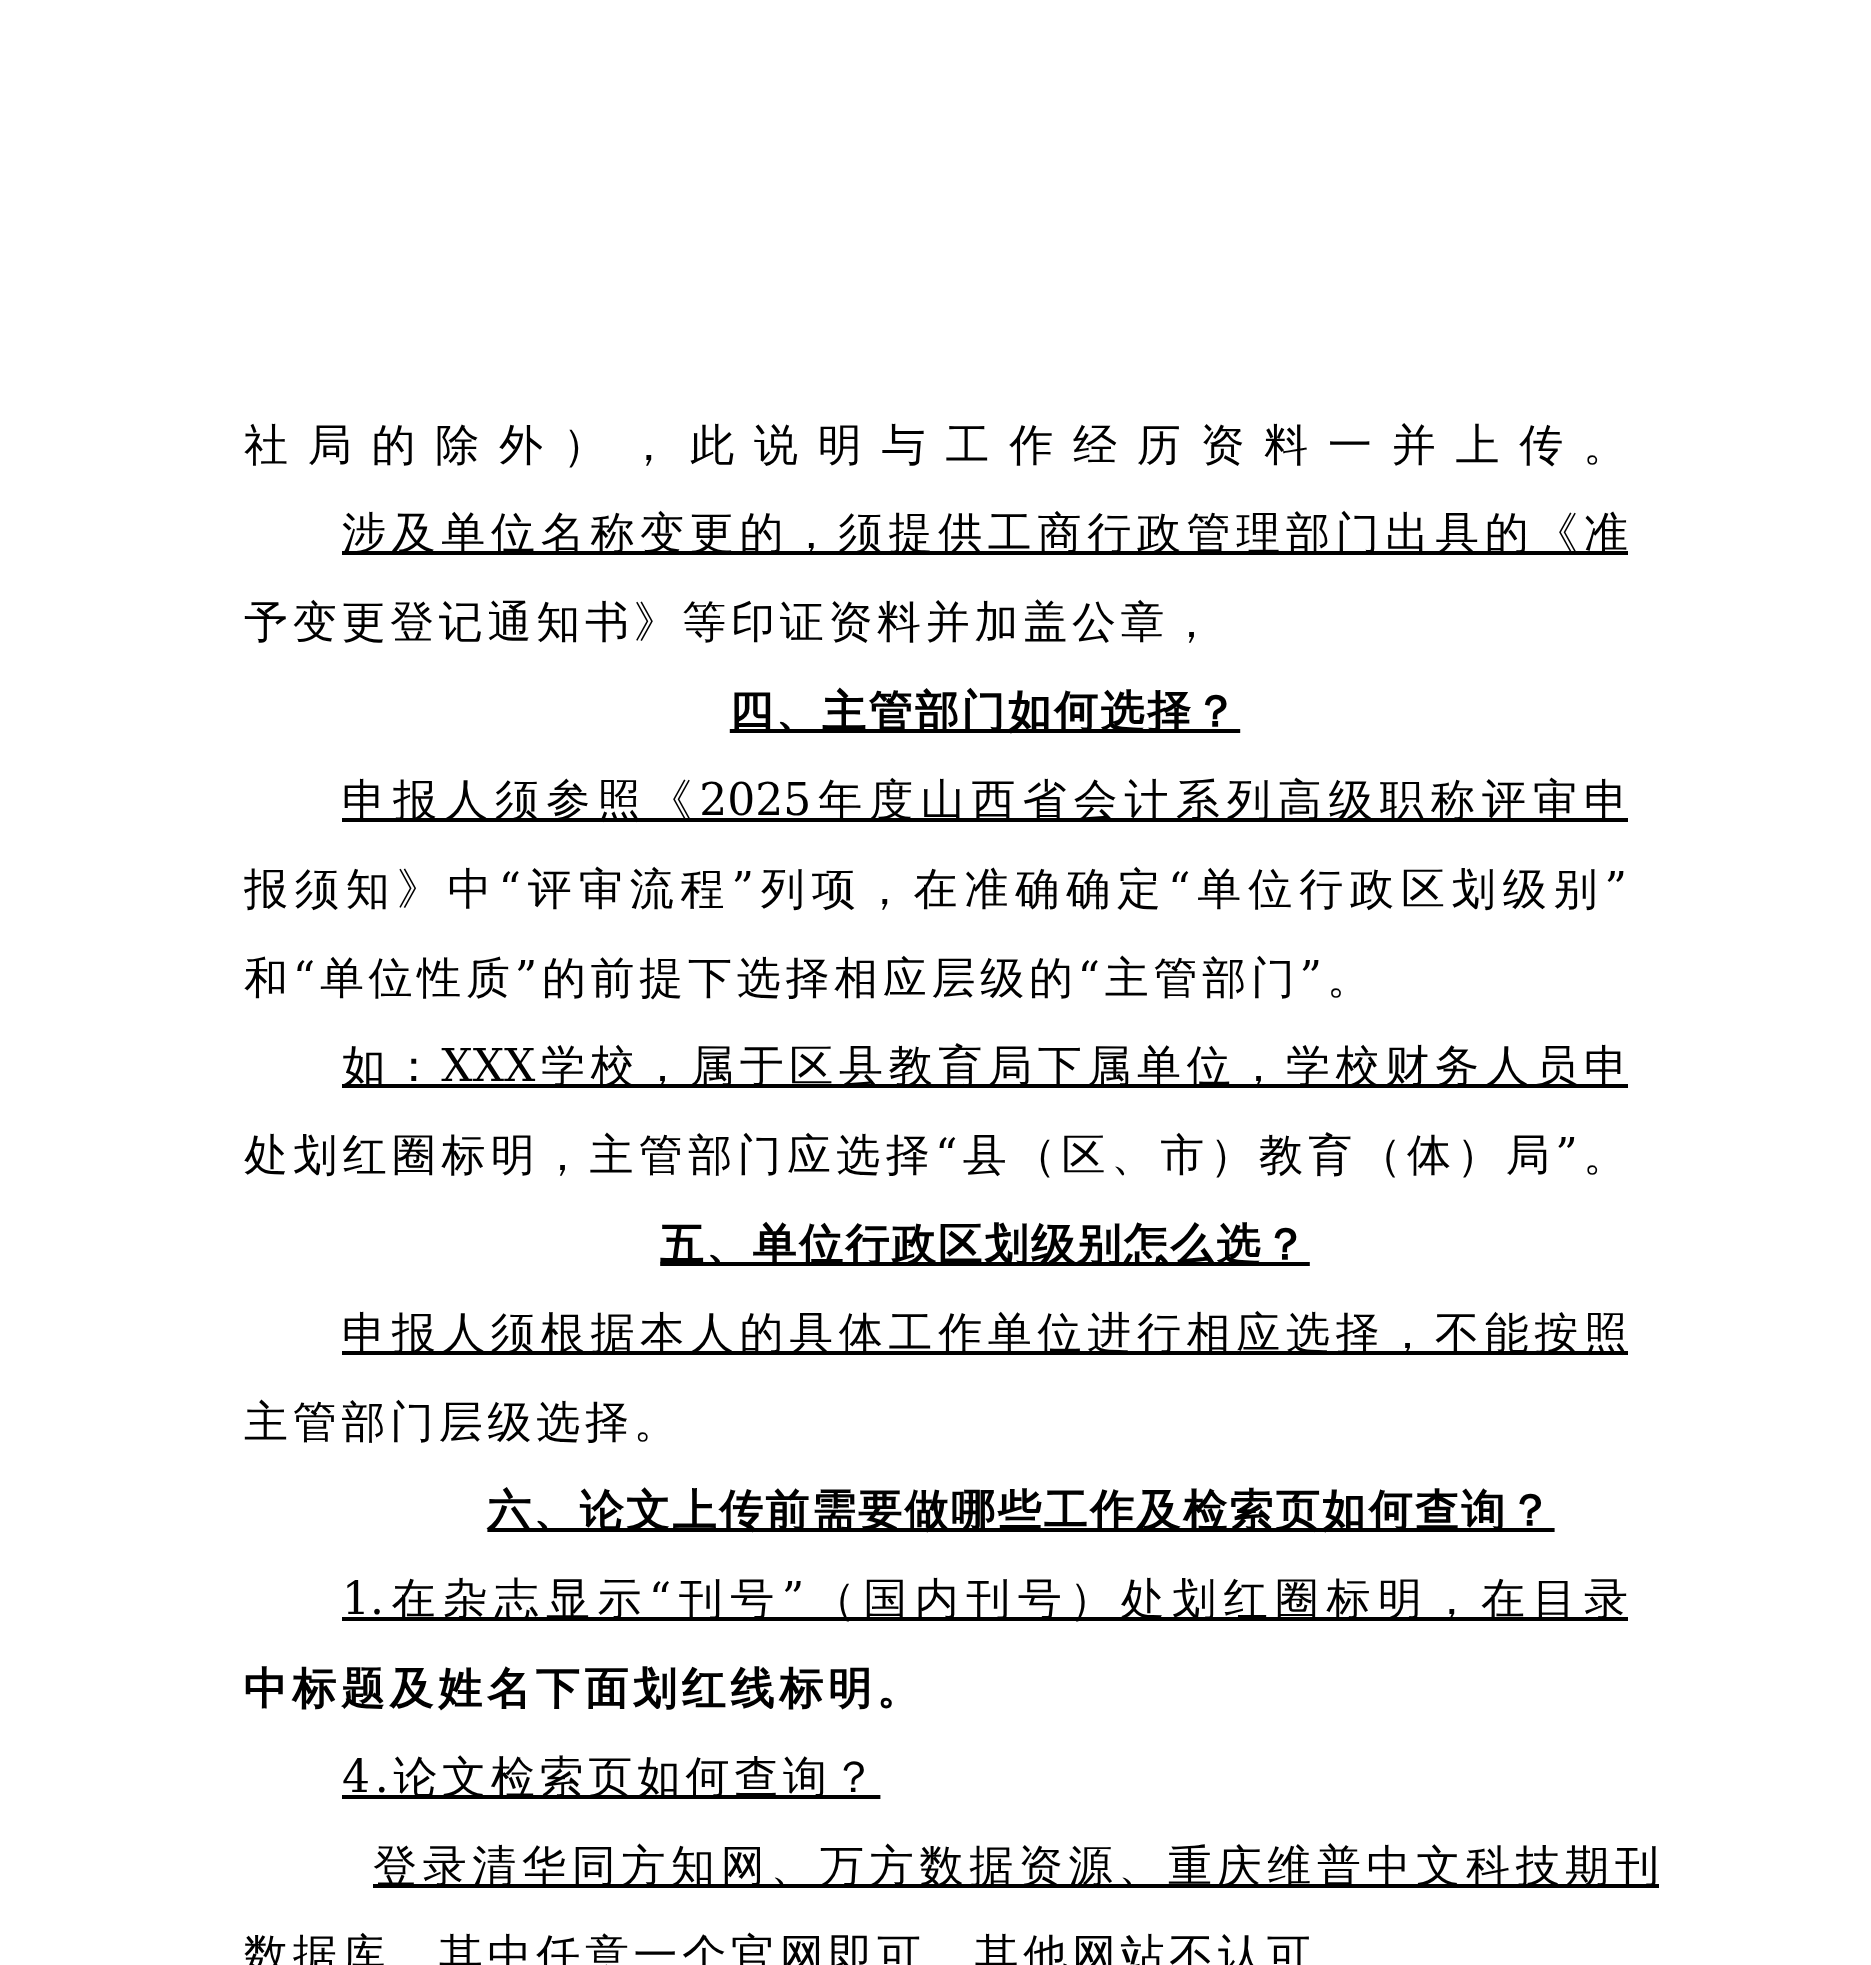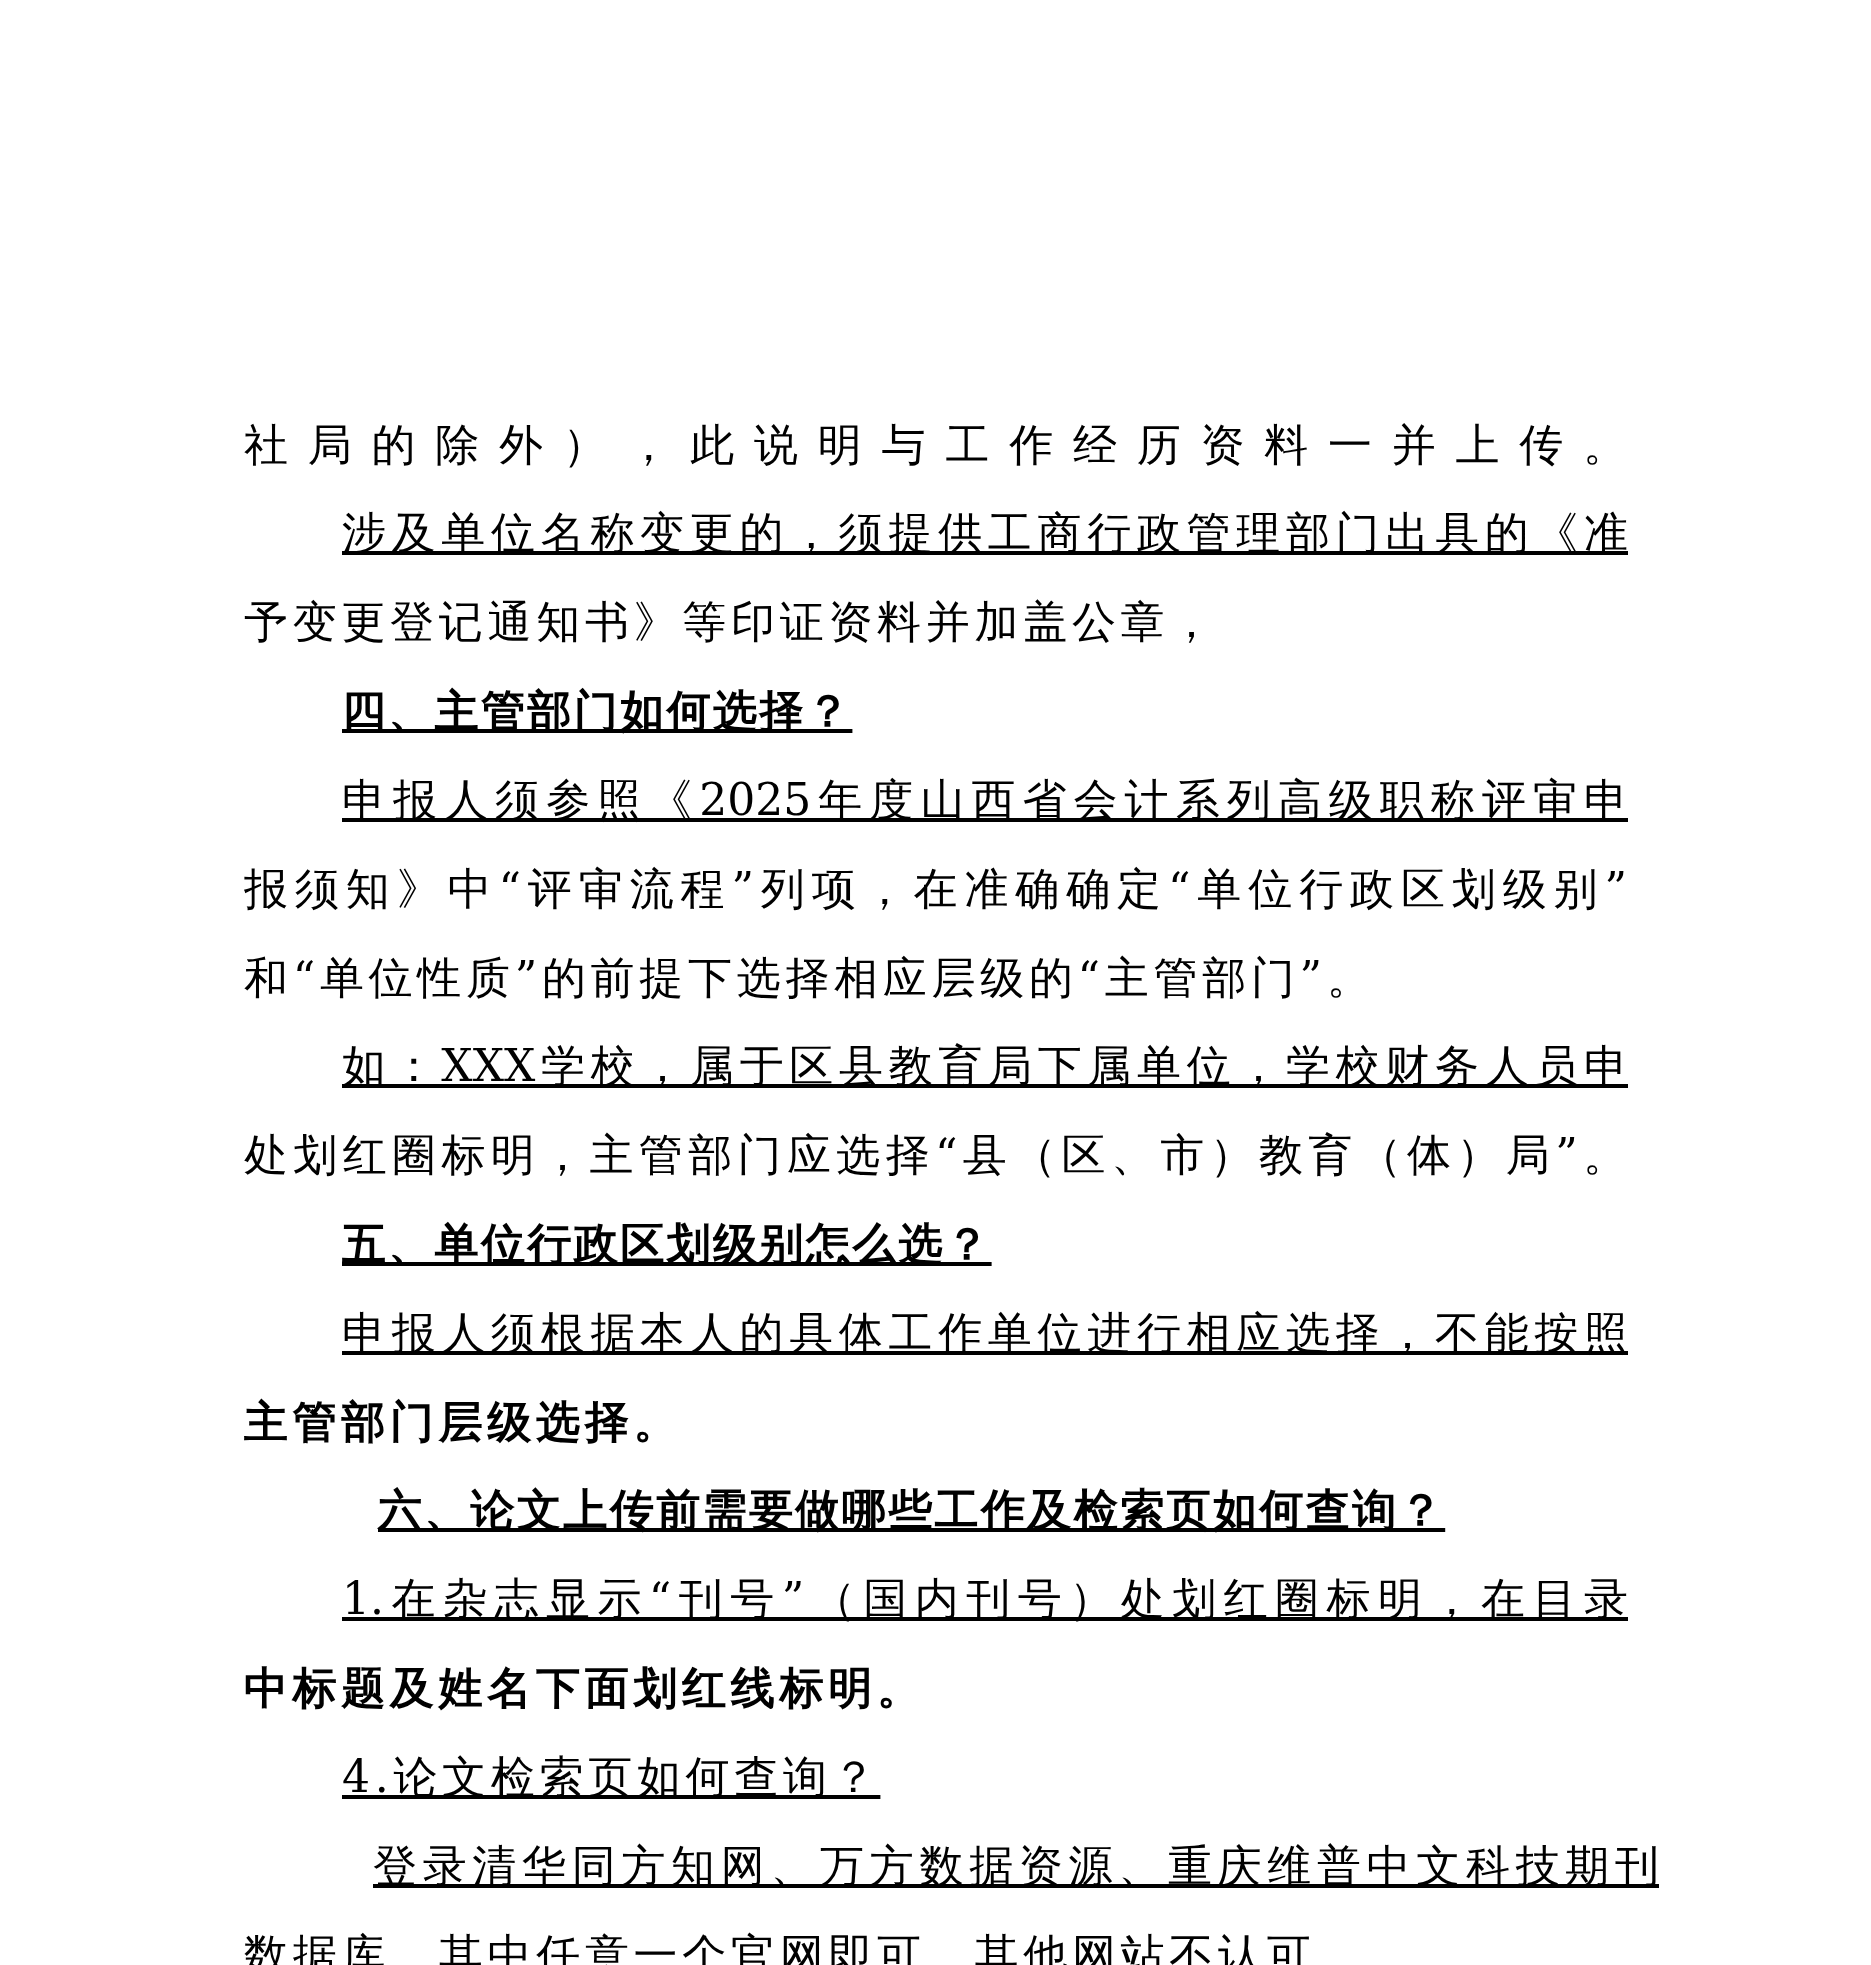--- a/index.html
+++ b/index.html
@@ -38,20 +38,21 @@
   }
   .line.indent {
     left: 342px;
     width: 1286px;
     text-decoration: underline;
   }
   .line.heading {
     font-family: "DejaVu Sans", "Liberation Sans", sans-serif;
     font-weight: bold;
     letter-spacing: 2.4px;
+    text-align: center;
   }
   .line.short {
     letter-spacing: 4.7px;
   }
 </style>
 </head>
 <body>
 
 <div class="page">
 
@@ -65,21 +66,21 @@
   <div class="line indent full" style="top:772px;">申报人须参照《2025年度山西省会计系列高级职称评审申</div>
   <div class="line full" style="top:861px;">报须知》中“评审流程”列项，在准确确定“单位行政区划级别”</div>
   <div class="line short" style="top:950px;">和“单位性质”的前提下选择相应层级的“主管部门”。</div>
 
   <div class="line indent full" style="top:1038px;">如：XXX学校，属于区县教育局下属单位，学校财务人员申</div>
   <div class="line full" style="top:1127px;">处划红圈标明，主管部门应选择“县（区、市）教育（体）局”。</div>
 
   <div class="line indent heading" style="top:1216px;">五、单位行政区划级别怎么选？</div>
 
   <div class="line indent full" style="top:1305px;">申报人须根据本人的具体工作单位进行相应选择，不能按照</div>
-  <div class="line short" style="top:1394px;font-weight:bold;">主管部门层级选择。</div>
+  <div class="line short" style="top:1394px;">主管部门层级选择。</div>
 
   <div class="line indent heading" style="top:1482px;margin-left:36px;">六、论文上传前需要做哪些工作及检索页如何查询？</div>
 
   <div class="line indent full" style="top:1571px;">1.在杂志显示“刊号”（国内刊号）处划红圈标明，在目录</div>
   <div class="line short" style="top:1660px;font-weight:bold;">中标题及姓名下面划红线标明。</div>
 
   <div class="line indent short" style="top:1749px;">4.论文检索页如何查询？</div>
 
   <div class="line indent full" style="top:1838px;margin-left:31px;">登录清华同方知网、万方数据资源、重庆维普中文科技期刊</div>
   <div class="line short" style="top:1927px;">数据库，其中任意一个官网即可，其他网站不认可。</div>

